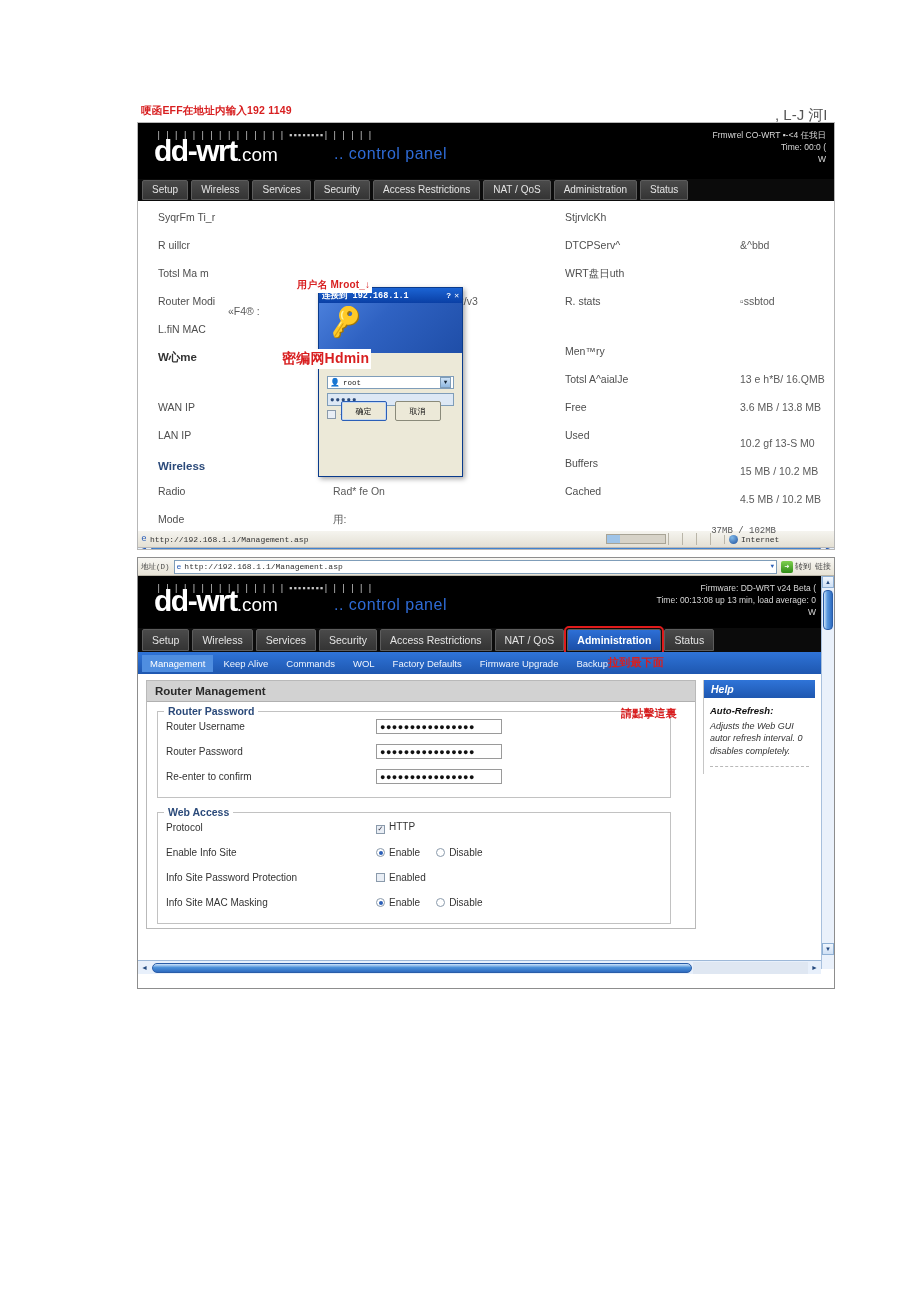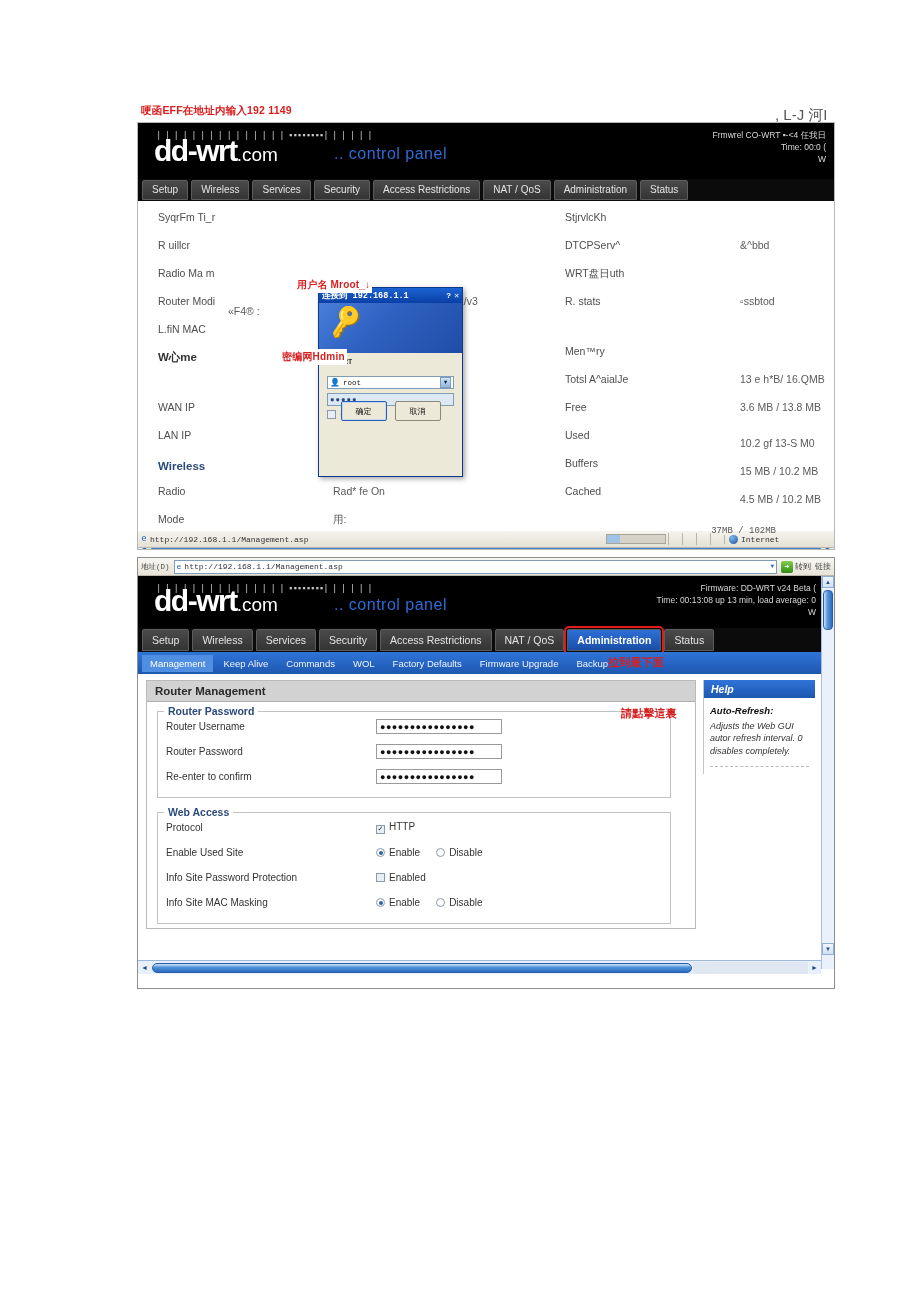--- a/index.html
+++ b/index.html
@@ -134,21 +134,21 @@
   }
   .dlg-btn {
     width:46px; height:20px; background:#ece9d8;
     border:1px solid #8a8a7a; border-radius:2px;
     font-size:8px; display:flex; align-items:center; justify-content:center;
     color:#111;
   }
   .dlg-btn.default { border-color:#2b5fb8; box-shadow:inset 0 0 0 1px #c5d8f0; }
   .annot-user { left:295px; top:277px; font-size:10px; z-index:30;
                 background:#fff; padding:1px 2px; }
-  .annot-pass { left:280px; top:349px; font-size:10px; z-index:30;
+  .annot-pass { left:280px; top:349px; font-size:14px; z-index:30;
                 background:#fff; padding:1px 2px; }
 
   
   .hscroll {
     position:absolute; left:0; right:0; bottom:0; height:13px;
     background:#e8f0fb; border-top:1px solid #9db8d8;
     display:flex; align-items:center;
   }
   .hscroll .arrow { width:12px; text-align:center; font-size:7px; color:#2b5fb8; }
   .hscroll .thumb {
@@ -397,21 +397,21 @@
       <div class="p1-col-l">
         <div class="row">
             <span class="lab">SyqrFm Ti_r</span>
             <span class="val"></span>
           </div>
         <div class="row">
             <span class="lab">R uillcr</span>
             <span class="val"></span>
           </div>
         <div class="row">
-            <span class="lab">Radio Ma m</span>
+            <span class="lab">Totsl Ma m</span>
             <span class="val"></span>
           </div>
         <div class="row">
             <span class="lab">Router Modi</span>
             <span class="val" style="position:absolute;left:300px;">2/v3</span>
           </div>
         <div class="row">
             <span class="lab">L.fiN MAC</span>
             <span class="val" style="position:relative;left:-105px;top:-18px;">«F4® :</span>
           </div>
@@ -621,21 +621,21 @@
 
             <div class="frow">
               <span class="lab">Protocol</span>
               <span>
                 <span class="cb">✓</span><span>HTTP</span>
               </span>
             </div>
 
 
             <div class="frow">
-              <span class="lab">Enable Used Site</span>
+              <span class="lab">Enable Info Site</span>
               <span class="radiogrp">
                 <span class="o">
                   <span class="rb on"></span>
                     <span>Enable</span>
                 </span>
                 <span class="o">
                   <span class="rb"></span>
                     <span>Disable</span>
                 </span>
               </span>

